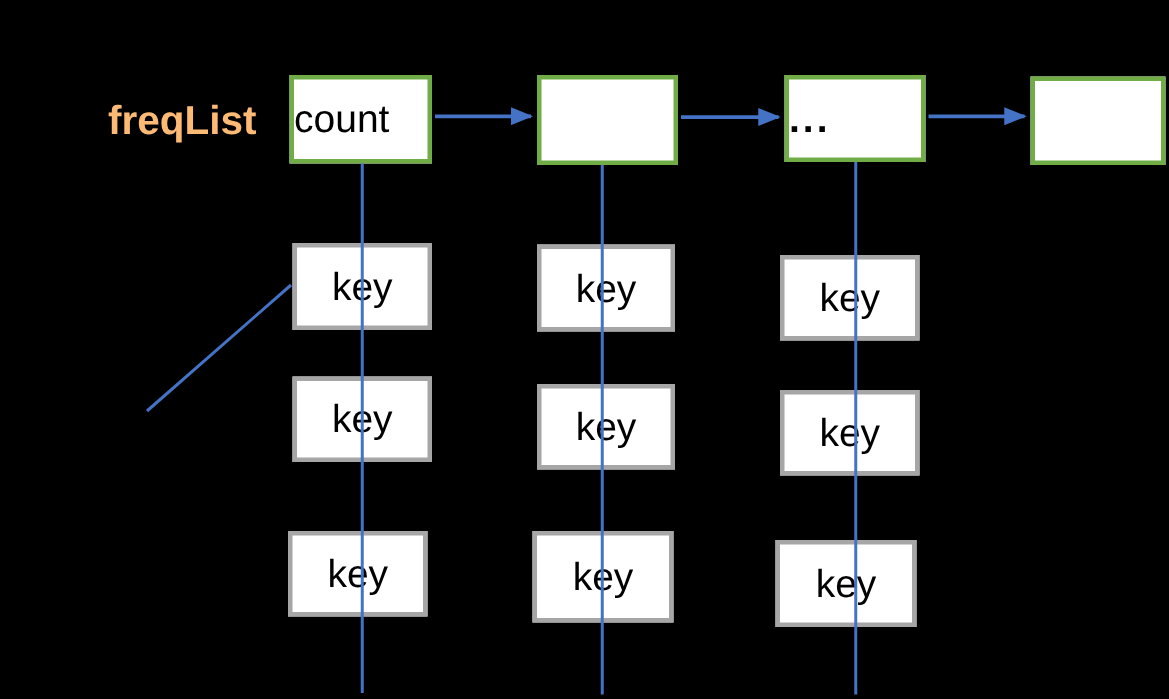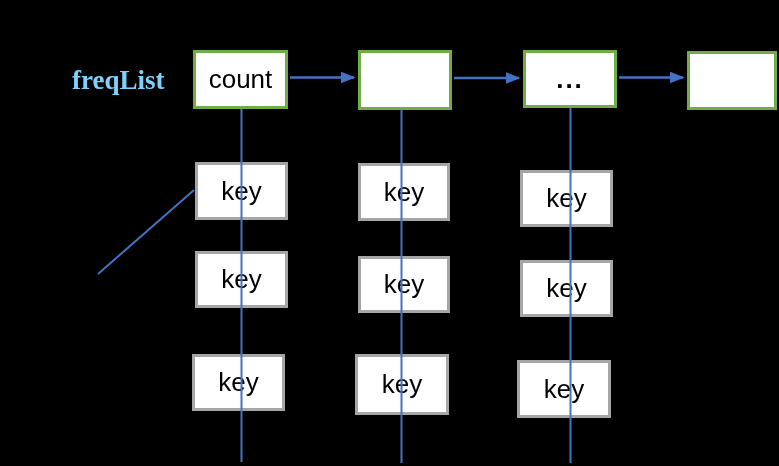--- a/index.html
+++ b/index.html
@@ -15,21 +15,21 @@
     overflow: hidden;
     font-family: "Liberation Sans", sans-serif;
   }
   .freq-node {
     position: absolute;
     box-sizing: border-box;
     background: #FFFFFF;
     border: 3px solid #70AD47;
     display: flex;
     align-items: center;
-    justify-content: center;
+    justify-content: flex-start;
     font-size: 26px;
     color: #000000;
     z-index: 1;
   }
   .freq-node.ellipsis {
     font-weight: bold;
     letter-spacing: 2px;
     align-items: flex-end;
     padding-bottom: 10px;
   }
@@ -40,26 +40,25 @@
     border: 3px solid #A6A6A6;
     display: flex;
     align-items: center;
     justify-content: center;
     font-size: 26px;
     color: #000000;
     z-index: 1;
   }
   .red-label {
     position: absolute;
-    color: #7dd3fc;
+    color: #fdba74;
     font-weight: bold;
     font-size: 27px;
     line-height: 1;
     z-index: 1;
-    font-family: Liberation Serif, serif;
   }
   #connector-layer {
     position: absolute;
     left: 0;
     top: 0;
     width: 779px;
     height: 466px;
     z-index: 2;
     pointer-events: none;
   }

